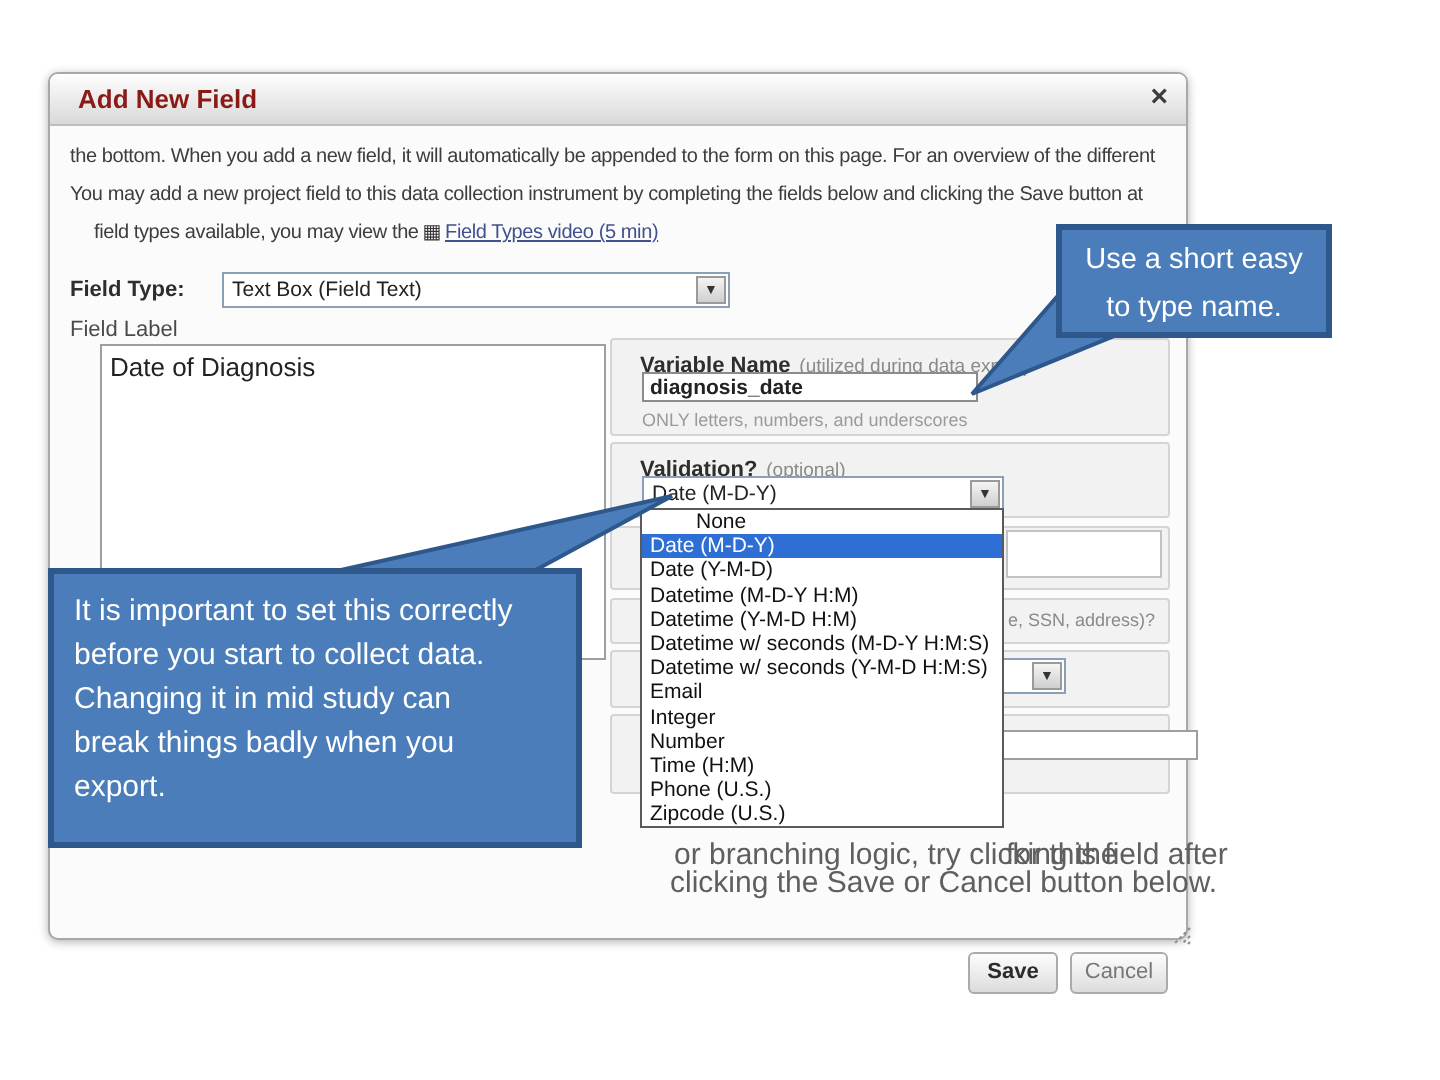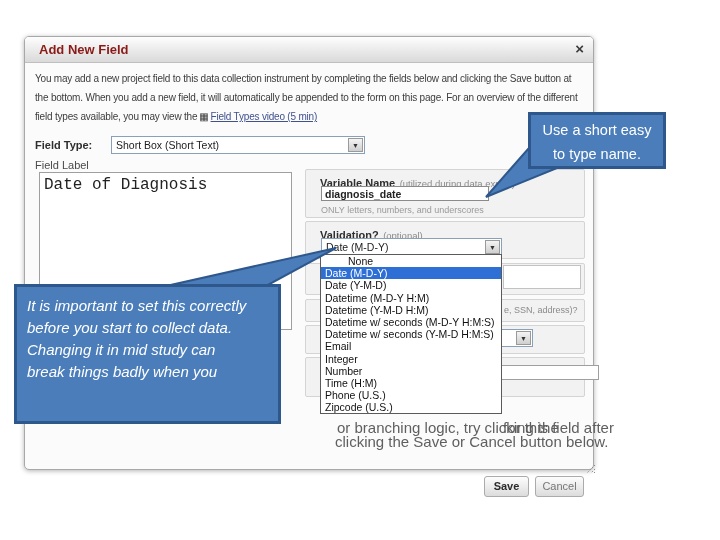--- a/index.html
+++ b/index.html
@@ -12,41 +12,41 @@
             background:#fbfbfb; border:1px solid #a8a8a8; border-radius:5px;
             box-shadow:0 1px 5px rgba(0,0,0,.3); z-index:1; }
   .titlebar { position:relative; height:26px; border-radius:4px 4px 0 0;
               background:linear-gradient(#fefefe,#d9d9d9); border-bottom:1px solid #bfbfbf; }
   .title { position:absolute; left:14px; top:5px; font-size:13px; font-weight:bold; color:#8a1a16; }
   .close-x { position:absolute; right:9px; top:3px; font-size:15px; font-weight:bold;
              color:#3c3c3c; cursor:pointer; line-height:18px; }
 
   .desc { position:absolute; left:10px; top:32px; width:552px; font-size:10px;
           letter-spacing:-0.2px; color:#3d3d3d; line-height:19px; white-space:nowrap; }
-  .desc-line3 { white-space:nowrap; }
+  .desc-line3 { white-space:nowrap;margin-left:12px; }
   .film-icon { display:inline-block; font-size:10px; color:#333; margin:0 2px; }
   .video-link { color:#40518f; text-decoration:underline; cursor:pointer; }
 
   .lbl-bold { font-weight:bold; color:#2e2e2e; font-size:11px; }
   .hint { font-weight:normal; color:#8a8a8a; font-size:9.5px; }
 
   .fieldtype-row { position:absolute; left:10px; top:99px; }
   .fieldtype-label { position:absolute; left:0; top:3px; width:66px; font-size:11px;
                      font-weight:bold; color:#2e2e2e; white-space:nowrap; }
   .select { position:relative; background:#fff; border:1px solid #8aa0b8; height:18px;
             font-size:10.5px; color:#222; padding:2px 20px 0 4px; white-space:nowrap; overflow:hidden; }
   .select .arrow-btn { position:absolute; right:1px; top:1px; bottom:1px; width:15px;
             background:linear-gradient(#f4f4f4,#cfcfcf); border:1px solid #9a9a9a;
             font-size:7px; color:#333; text-align:center; line-height:14px; }
   .sel-fieldtype { position:absolute; left:76px; top:0; width:254px; }
 
   .fieldlabel-cap { position:absolute; left:10px; top:122px; font-size:11px; color:#4a4a4a; }
-  .fieldlabel-ta { position:absolute; left:14px; top:135px; width:253px; height:158px;
-                   background:#fff; border:1px solid #9f9f9f; font-size:16px; color:#222;
-                   padding:3px 4px; resize:none; font-family:Liberation Mono, monospace; }
+  .fieldlabel-ta { position:absolute; left:25px; top:135px; width:253px; height:158px;
+                   background:#fff; border:1px solid #9f9f9f; font-size:13px; color:#222;
+                   padding:3px 4px; resize:none; font-family:Liberation Sans, sans-serif; }
 
   .rcol-box { position:absolute; left:280px; width:280px; background:#f2f2f2;
               border:1px solid #d4d4d4; border-radius:2px; }
   .box-varname { top:132px; height:49px; }
   .box-validation { top:184px; height:38px; }
   .box-c1 { top:226px; height:32px; }
   .box-c2 { top:262px; height:23px; }
   .box-c3 { top:288px; height:29px; }
   .box-c4 { top:320px; height:40px; }
 
@@ -85,46 +85,46 @@
   .btn-save { left:459px; width:45px; font-weight:bold; color:#2b2b2b; }
   .btn-cancel { left:510px; width:49px; color:#777; }
 
   .resize-handle { position:absolute; left:559px; top:424px; width:13px; height:13px; cursor:nwse-resize; }
 
   
   .tails { position:absolute; left:0; top:0; z-index:8; pointer-events:none; }
   .callout { position:absolute; background:#4a7db9; border:3px solid #2e578c; color:#fff; z-index:9; }
   .callout-varname { left:528px; top:112px; width:138px; height:57px; text-align:center;
                      font-size:14.5px; line-height:24px; padding-top:3px; }
-  .callout-validation { left:14px; top:284px; width:267px; height:140px;
-                        font-size:15px; line-height:22px; padding:8px 10px;font-style:italic; }
+  .callout-validation { left:24px; top:284px; width:267px; height:140px;
+                        font-size:15px; line-height:22px; padding:8px 10px; }
 </style>
 </head>
 <body>
 
 <div class="page">
 
   <div class="dialog">
 
     <div class="titlebar">
       <span class="title">Add New Field</span>
       <span class="close-x">×</span>
     </div>
 
     <div class="desc">
+      <div>the bottom. When you add a new field, it will automatically be appended to the form on this page. For an overview of the different</div>
       <div>You may add a new project field to this data collection instrument by completing the fields below and clicking the Save button at</div>
-      <div>the bottom. When you add a new field, it will automatically be appended to the form on this page. For an overview of the different</div>
       <div class="desc-line3"><span>field types available, you may view the</span><span class="film-icon">▦</span><span class="video-link">Field Types video (5 min)</span>
       </div>
     </div>
 
     <div class="fieldtype-row">
       <span class="fieldtype-label">Field Type:</span>
       <div class="select sel-fieldtype">
-        <span>Short Box (Short Text)</span>
+        <span>Text Box (Field Text)</span>
         <span class="arrow-btn">▼</span>
       </div>
     </div>
 
     <div class="fieldlabel-cap">Field Label</div>
     <textarea class="fieldlabel-ta" style="">Date of Diagnosis</textarea>
 
     <div class="rcol-box box-varname">
       <div class="varname-label">
         <span class="lbl-bold">Variable Name</span>
@@ -196,15 +196,16 @@
   <div class="callout callout-varname">
     <div>Use a short easy</div>
     <div>to type name.</div>
   </div>
 
   <div class="callout callout-validation">
     <div>It is important to set this correctly</div>
     <div>before you start to collect data.</div>
     <div>Changing it in mid study can</div>
     <div>break things badly when you</div>
+    <div>export.</div>
   </div>
 
 </div>
 
 </body></html>

